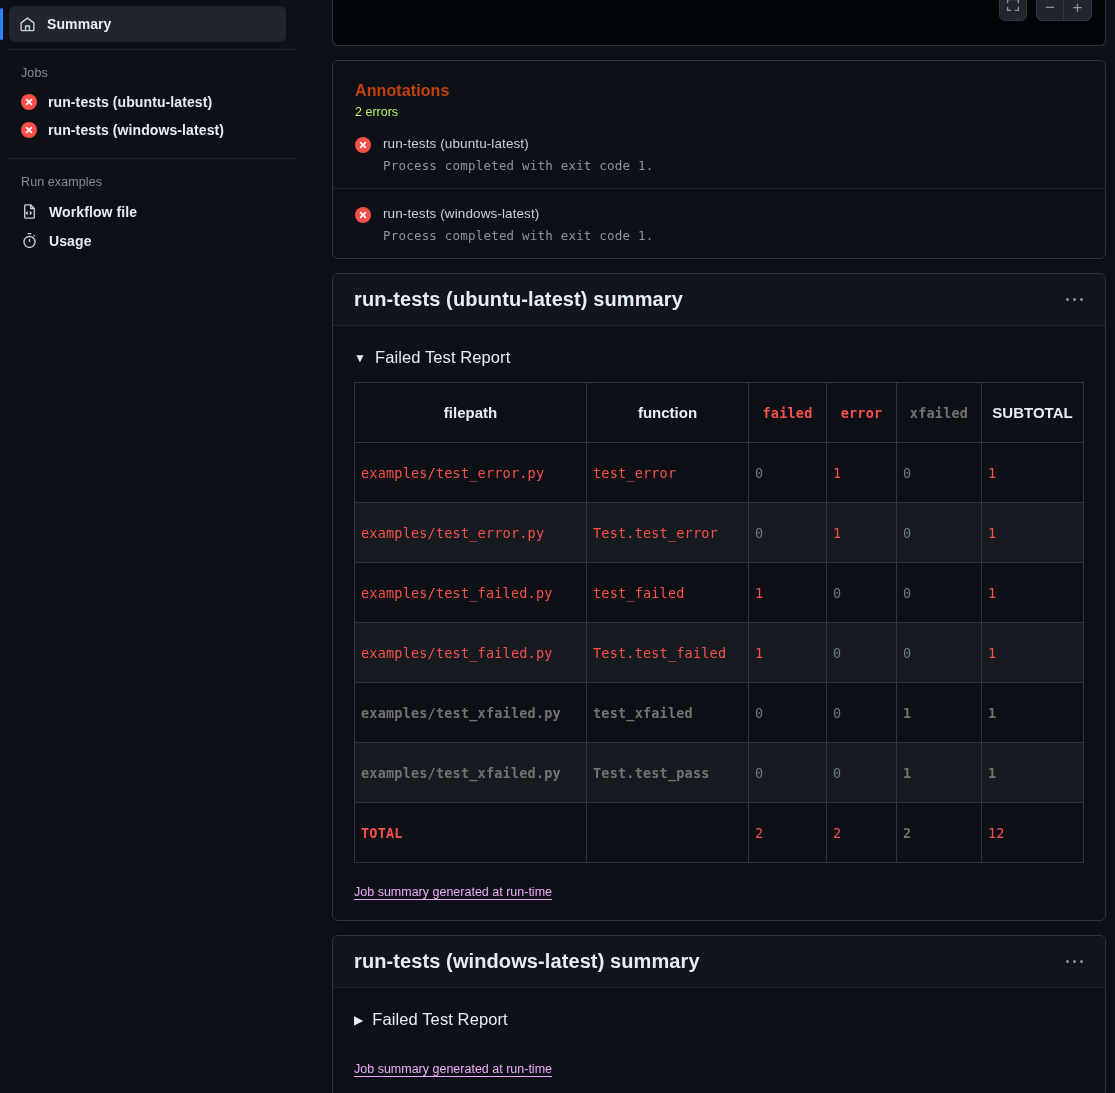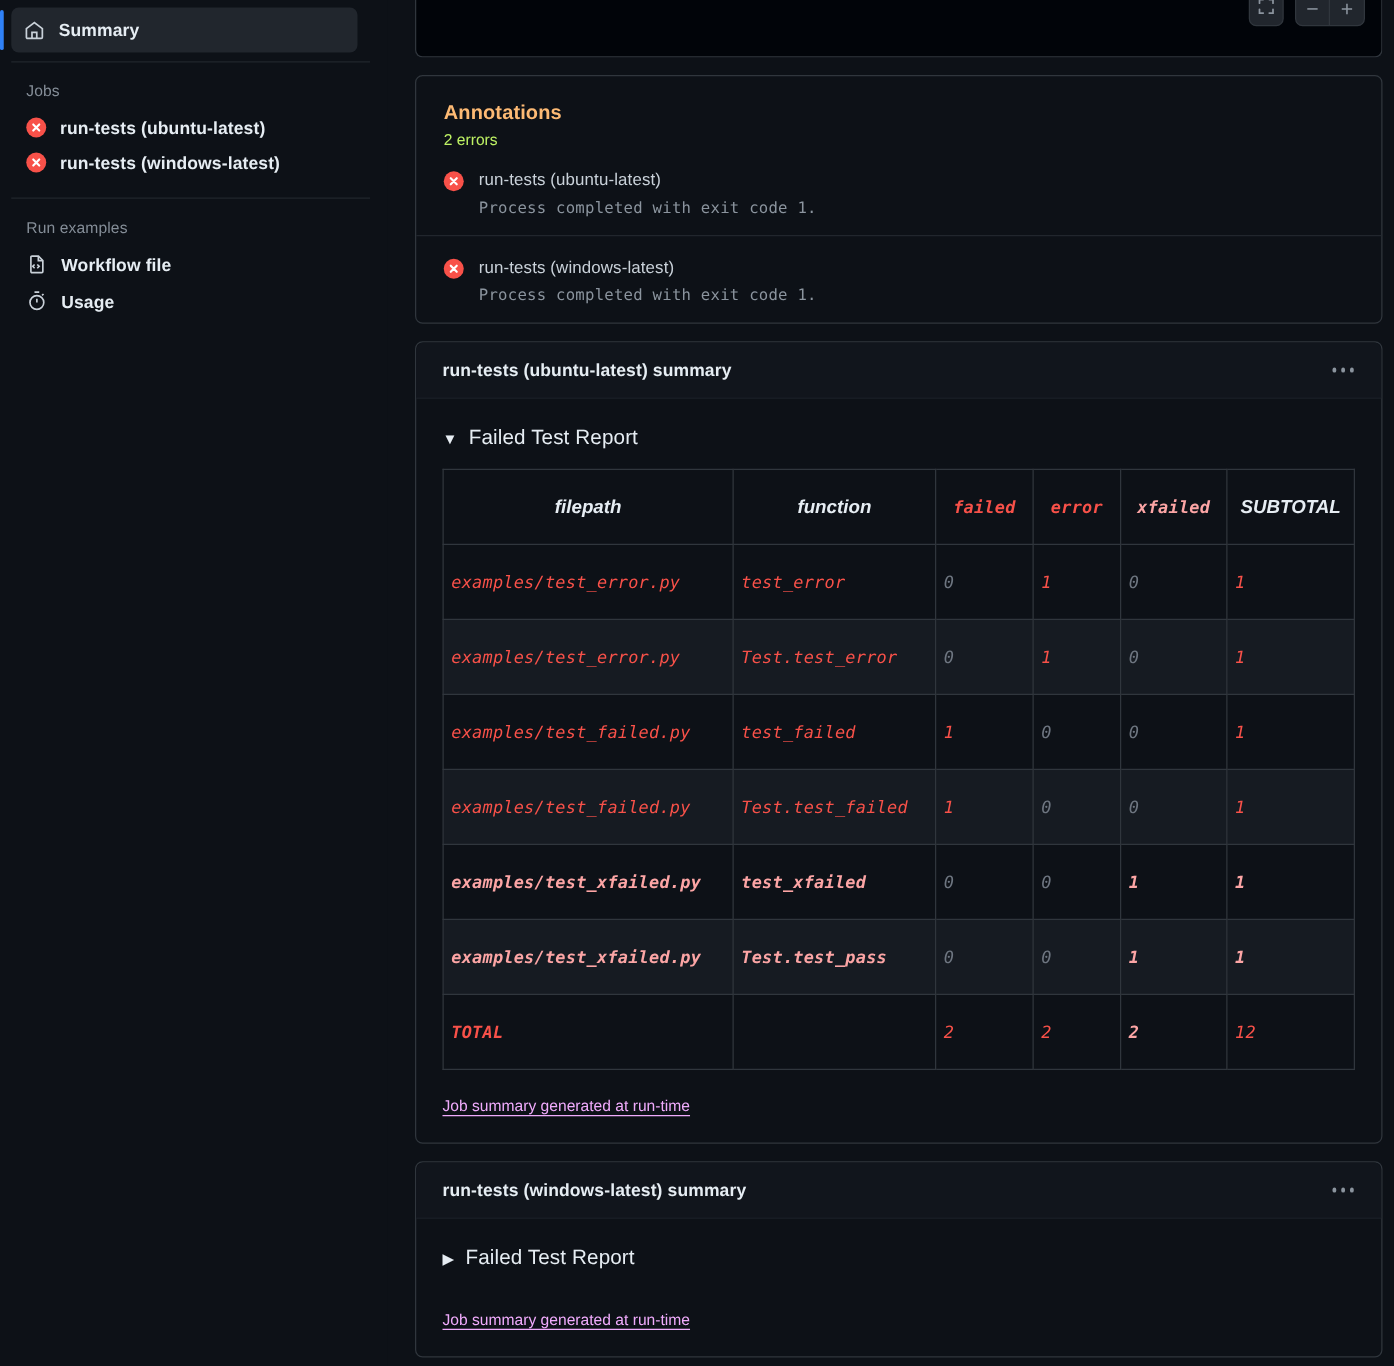--- a/index.html
+++ b/index.html
@@ -156,21 +156,21 @@
     font-size: 17px;
     line-height: 1;
   }
   .ctrl-pair > div:first-child { border-right: 1px solid #30363d; }
 
   
   .ann-head { padding: 21px 22px 0 22px; }
   .ann-title {
     font-size: 16px;
     font-weight: 700;
-    color: #fdba74;
+    color: #c2410c;
     letter-spacing: .1px;
   }
   .ann-sub {
     font-size: 12.5px;
     color: #bef264;
     margin-top: 5px;
   }
   .ann-row {
     display: flex;
     gap: 12px;
@@ -196,21 +196,21 @@
   .job-head {
     display: flex;
     align-items: center;
     justify-content: space-between;
     padding: 14px 18px 14px 21px;
     border-bottom: 1px solid #21262d;
     background: #11151c;
     border-radius: 6px 6px 0 0;
   }
   .job-head-title {
-    font-size: 14px;
+    font-size: 20px;
     font-weight: 700;
     color: #e6edf3;
     letter-spacing: .1px;
   }
   .kebab {
     display: flex; gap: 3.5px;
     cursor: pointer;
     padding: 6px 4px;
   }
   .kebab i {
@@ -238,21 +238,20 @@
   table.report {
     border-collapse: collapse;
     width: 729px;
     table-layout: fixed;
   }
   table.report th, table.report td {
     border: 1px solid #30363d;
     vertical-align: middle;
     height: 60px;
     padding: 4px 6px;
-    font-style: italic;
   }
   table.report th { background: #0d1117; }
   table.report tbody tr:nth-child(odd)  td { background: #0d1117; }
   table.report tbody tr:nth-child(even) td { background: #161b22; }
   table.report tbody tr.total-row td { background: #0d1117; }
 
   .col-a { width: 232px; }
   .col-b { width: 162px; }
   .col-c { width: 78px; }
   .col-d { width: 70px; }
@@ -265,21 +264,21 @@
     font-weight: 700;
     color: #e6edf3;
   }
   .mono {
     font-family: "DejaVu Sans Mono", "Liberation Mono", monospace;
     font-size: 13.5px;
     letter-spacing: .2px;
   }
   .mono-b { font-weight: 700; }
   .c-red    { color: #f85149; }
-  .c-yellow { color: #fca5a5; }
+  .c-yellow { color: #737373; }
   .c-dim    { color: #6e7681; }
 
   .genlink {
     display: inline-block;
     margin-top: 22px;
     font-size: 12.5px;
     color: #f0abfc;
     text-decoration: underline;
     text-underline-offset: 3px;
     cursor: pointer;

